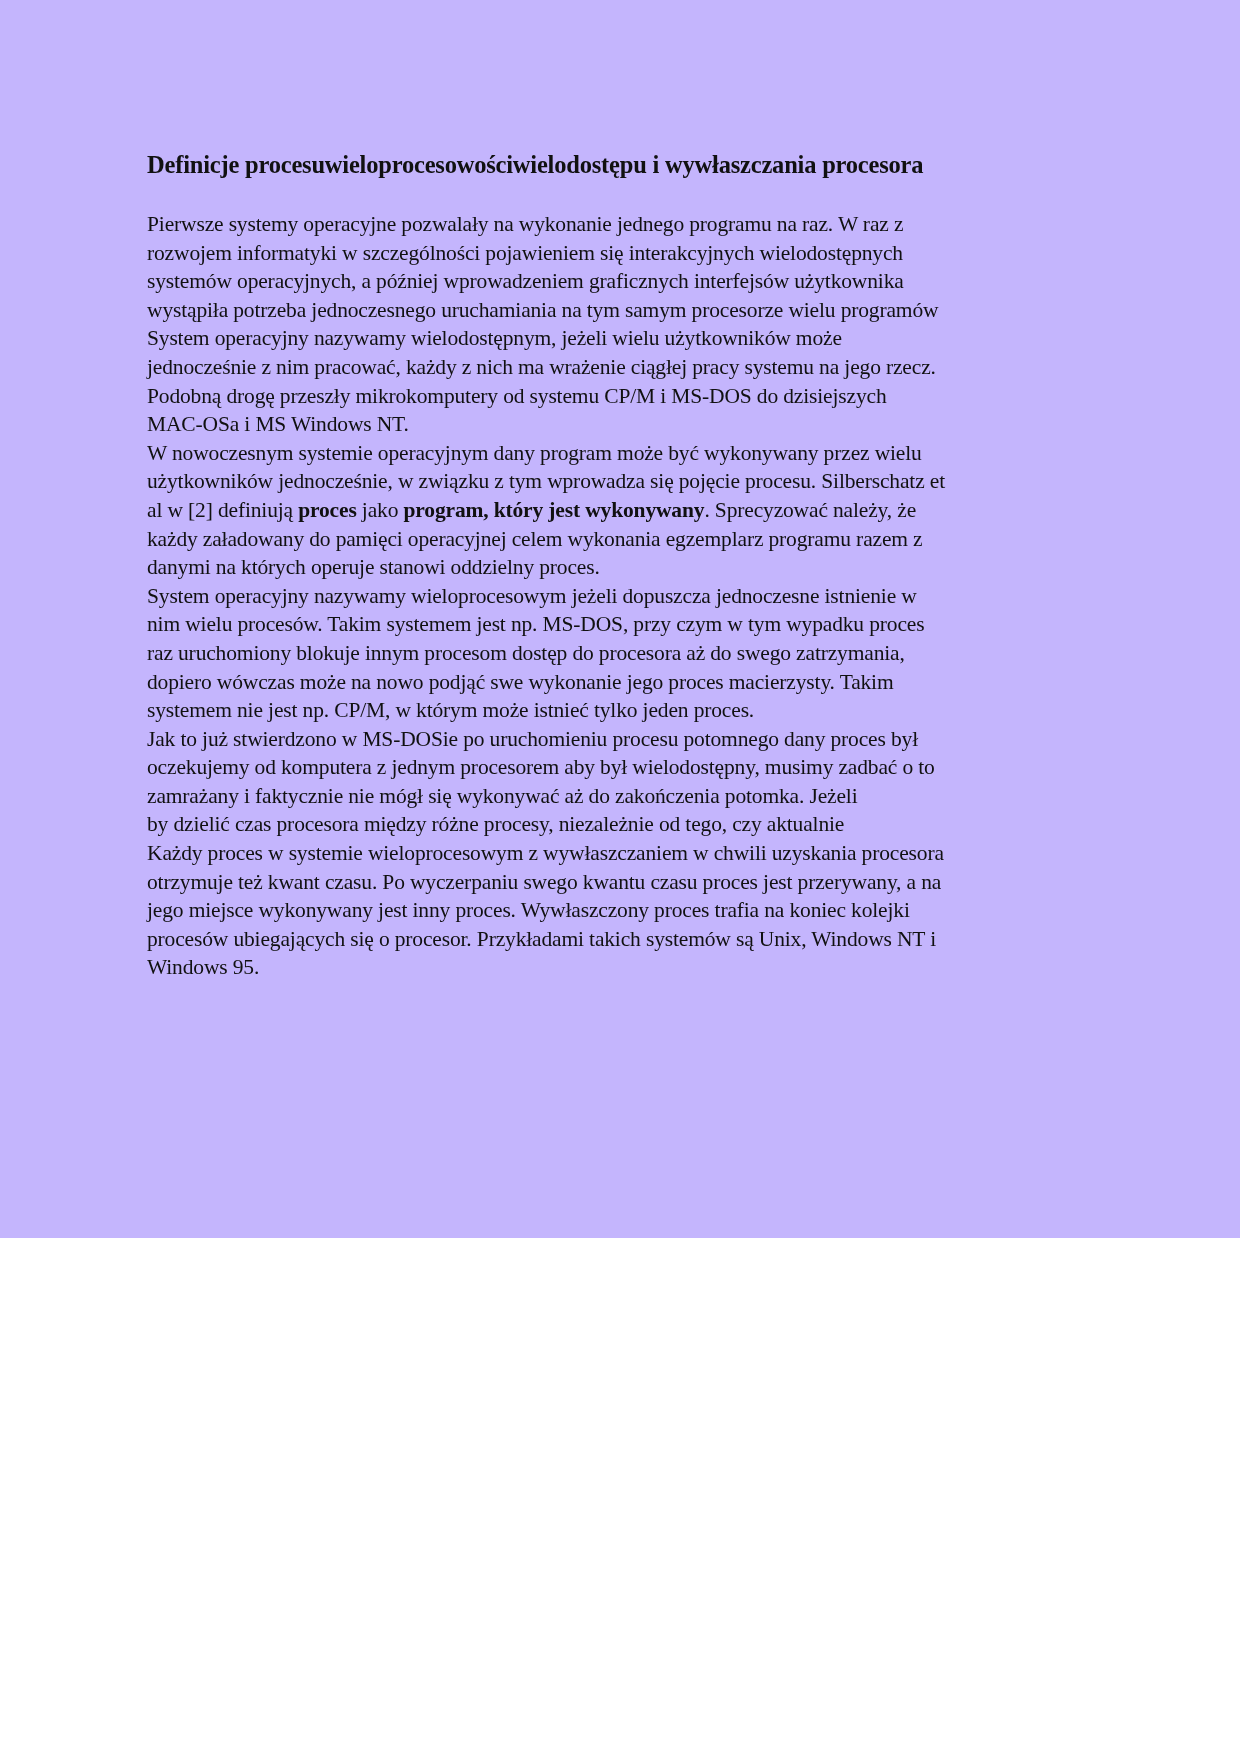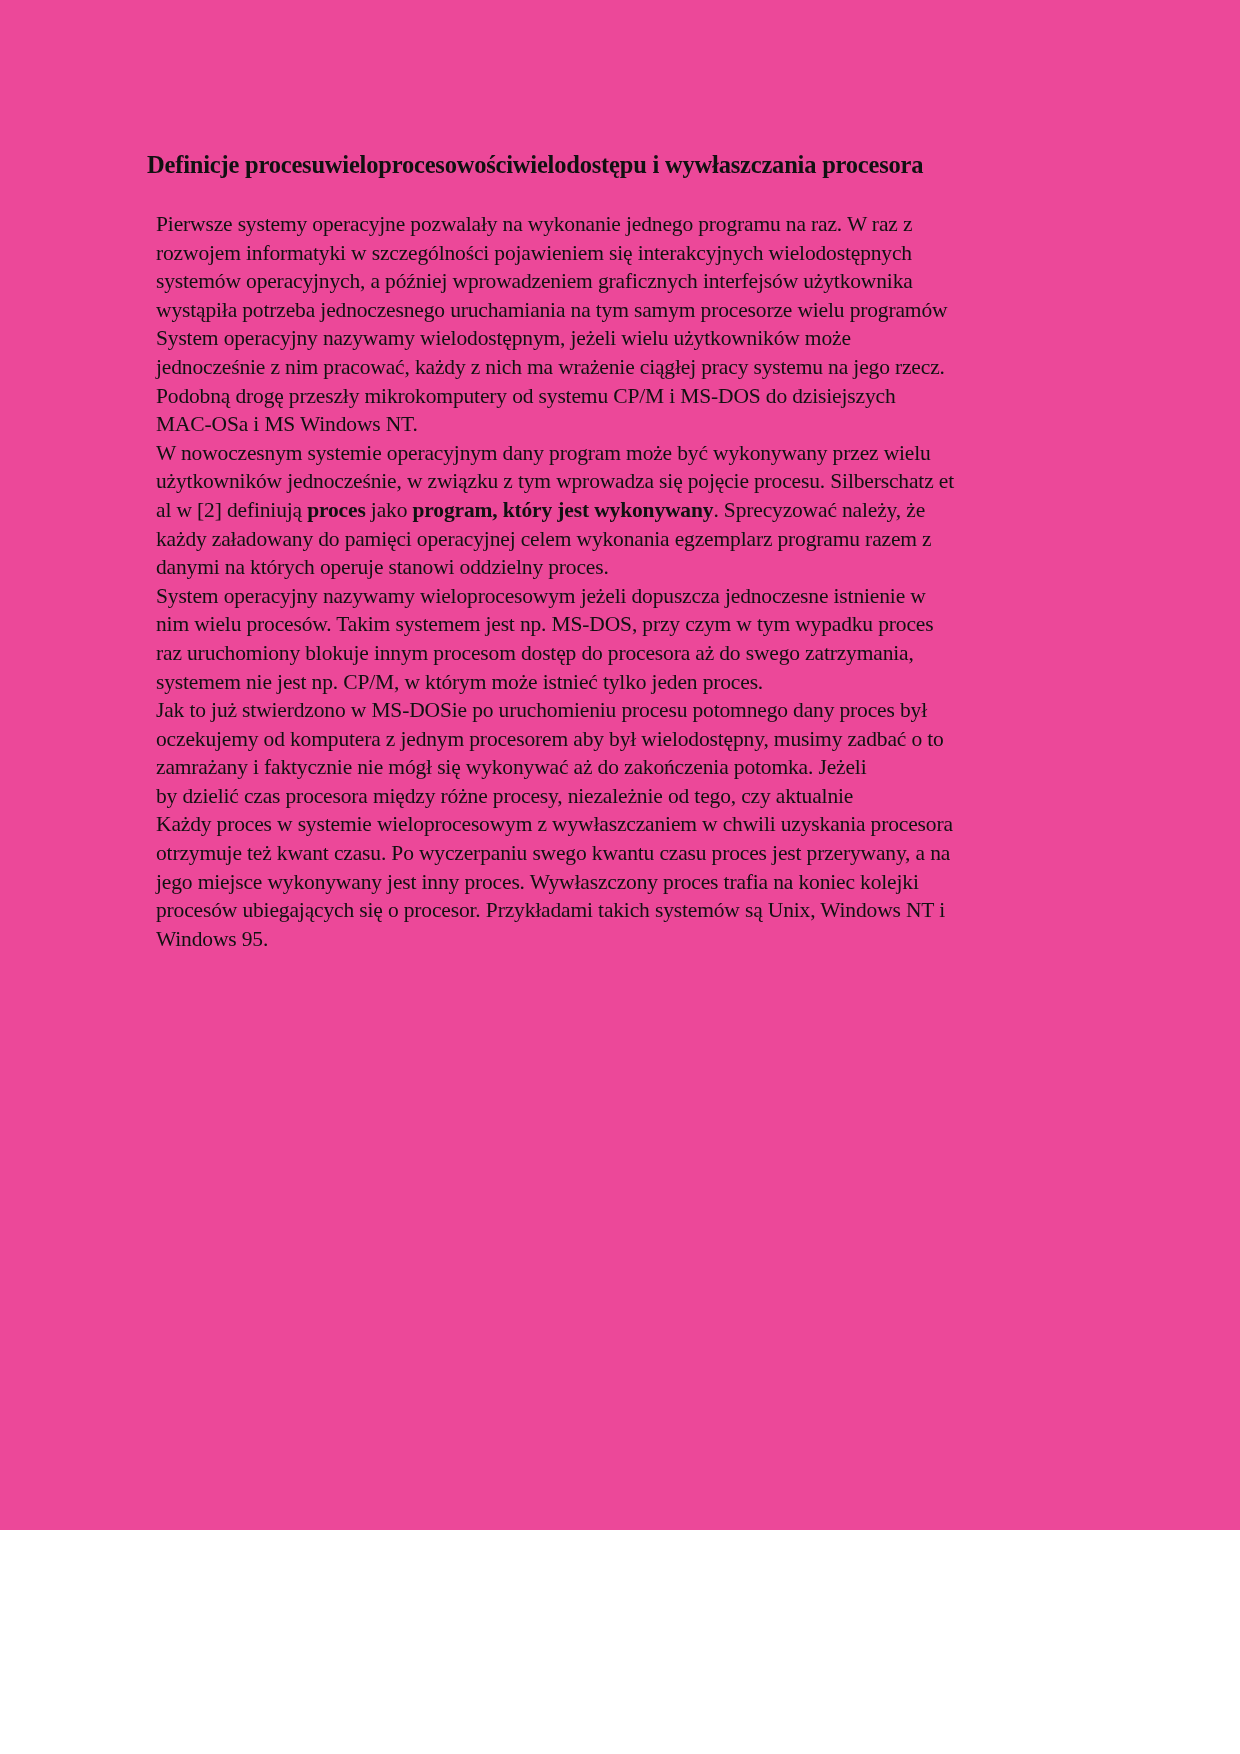--- a/index.html
+++ b/index.html
@@ -13,38 +13,38 @@
       position: relative;
       overflow: hidden;
       color: #111111;
       font-family: "Liberation Serif", "DejaVu Serif", serif;
     }
     .page {
       position: absolute;
       left: 0;
       top: 0;
       width: 1240px;
-      height: 1530px;
-      background: #ec4899;
+      height: 1238px;
+      background: #c4b5fd;
     }
     .title {
       position: absolute;
       left: 147px;
       top: 148px;
       width: 960px;
       margin: 0;
       font-size: 24.5px;
       font-weight: bold;
       letter-spacing: -0.2px;
       line-height: 34px;
       white-space: nowrap;
     }
     .body-text {
       position: absolute;
-      left: 156px;
+      left: 147px;
       top: 210px;
       width: 960px;
     }
     .line {
       display: block;
       font-size: 21.5px;
       line-height: 28.6px;
       height: 28.6px;
       white-space: nowrap;
       letter-spacing: -0.15px;
@@ -66,20 +66,21 @@
       <span class="line"><span>Podobną drogę przeszły mikrokomputery od systemu CP/M i MS-DOS do dzisiejszych</span></span>
       <span class="line"><span>MAC-OSa i MS Windows NT.</span></span>
       <span class="line"><span>W nowoczesnym systemie operacyjnym dany program może być wykonywany przez wielu</span></span>
       <span class="line"><span>użytkowników jednocześnie, w związku z tym wprowadza się pojęcie procesu. Silberschatz et</span></span>
       <span class="line"><span>al w [2] definiują </span><span class="b">proces</span><span> jako </span><span class="b">program, który jest wykonywany</span><span>. Sprecyzować należy, że</span></span>
       <span class="line"><span>każdy załadowany do pamięci operacyjnej celem wykonania egzemplarz programu razem z</span></span>
       <span class="line"><span>danymi na których operuje stanowi oddzielny proces.</span></span>
       <span class="line"><span>System operacyjny nazywamy wieloprocesowym jeżeli dopuszcza jednoczesne istnienie w</span></span>
       <span class="line"><span>nim wielu procesów. Takim systemem jest np. MS-DOS, przy czym w tym wypadku proces</span></span>
       <span class="line"><span>raz uruchomiony blokuje innym procesom dostęp do procesora aż do swego zatrzymania,</span></span>
+      <span class="line"><span>dopiero wówczas może na nowo podjąć swe wykonanie jego proces macierzysty. Takim</span></span>
       <span class="line"><span>systemem nie jest np. CP/M, w którym może istnieć tylko jeden proces.</span></span>
       <span class="line"><span>Jak to już stwierdzono w MS-DOSie po uruchomieniu procesu potomnego dany proces był</span></span>
       <span class="line"><span>oczekujemy od komputera z jednym procesorem aby był wielodostępny, musimy zadbać o to</span></span>
       <span class="line"><span>zamrażany i faktycznie nie mógł się wykonywać aż do zakończenia potomka. Jeżeli</span></span>
       <span class="line"><span>by dzielić czas procesora między różne procesy, niezależnie od tego, czy aktualnie</span></span>
       <span class="line"><span>Każdy proces w systemie wieloprocesowym z wywłaszczaniem w chwili uzyskania procesora</span></span>
       <span class="line"><span>otrzymuje też kwant czasu. Po wyczerpaniu swego kwantu czasu proces jest przerywany, a na</span></span>
       <span class="line"><span>jego miejsce wykonywany jest inny proces. Wywłaszczony proces trafia na koniec kolejki</span></span>
       <span class="line"><span>procesów ubiegających się o procesor. Przykładami takich systemów są Unix, Windows NT i</span></span>
       <span class="line"><span>Windows 95.</span></span>

